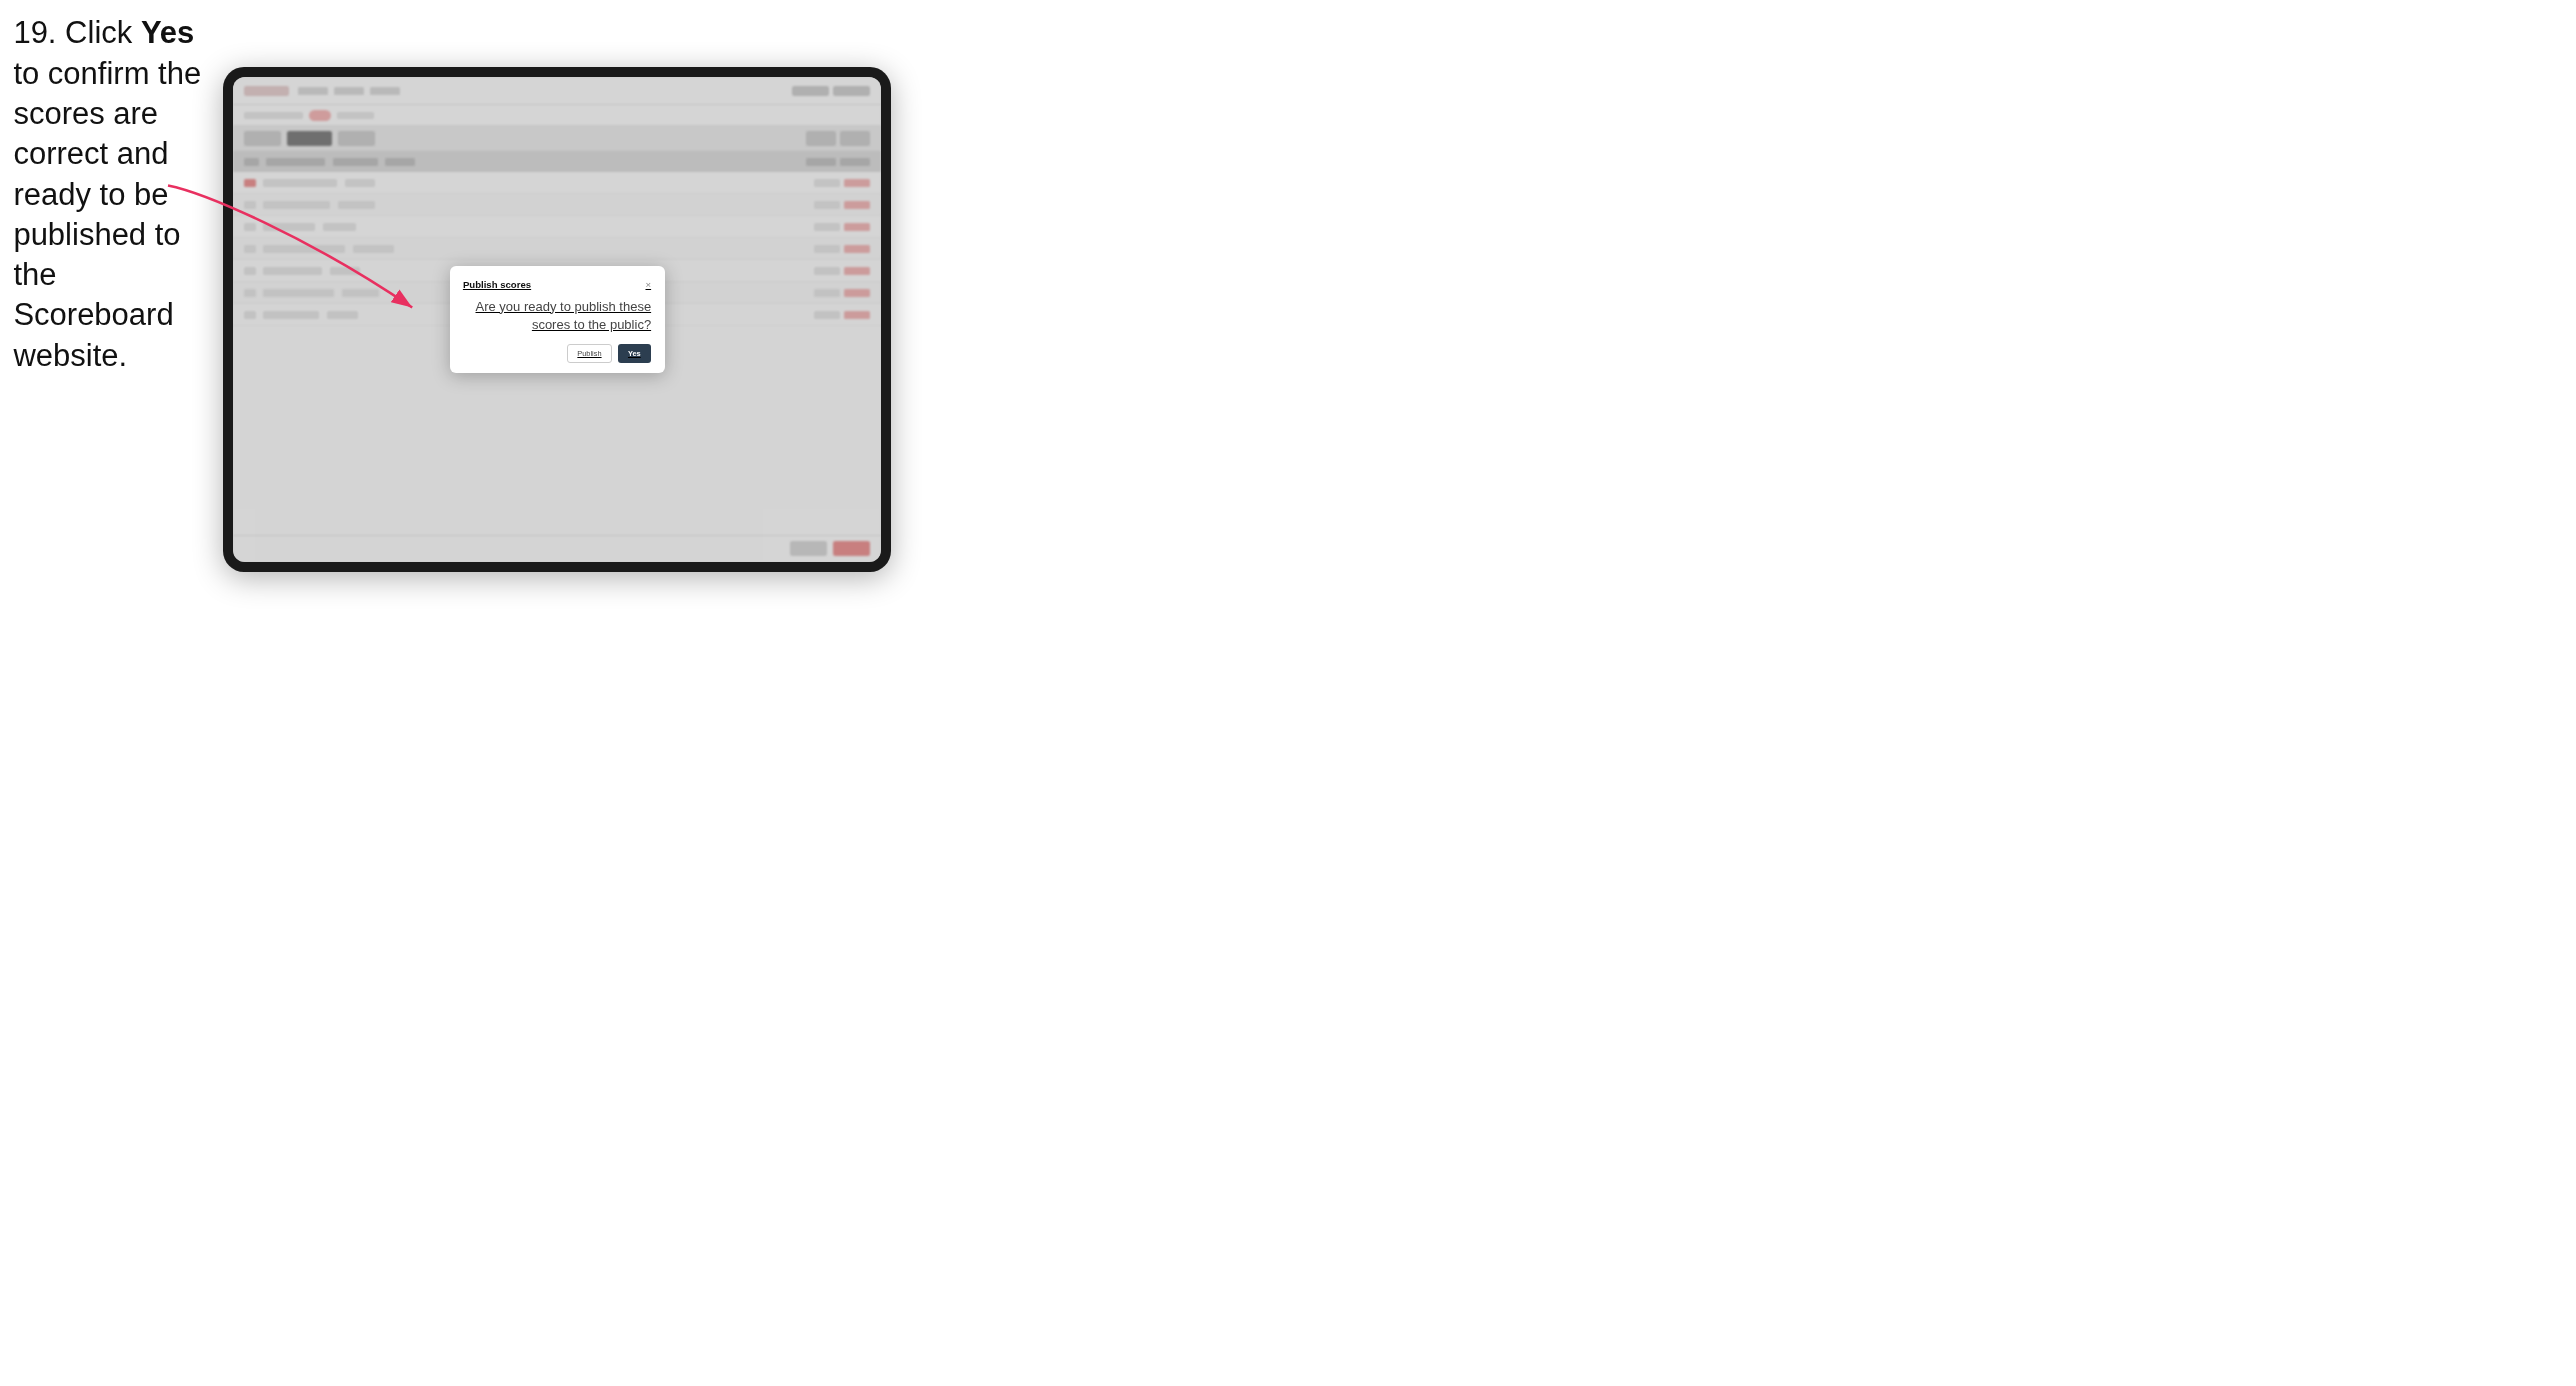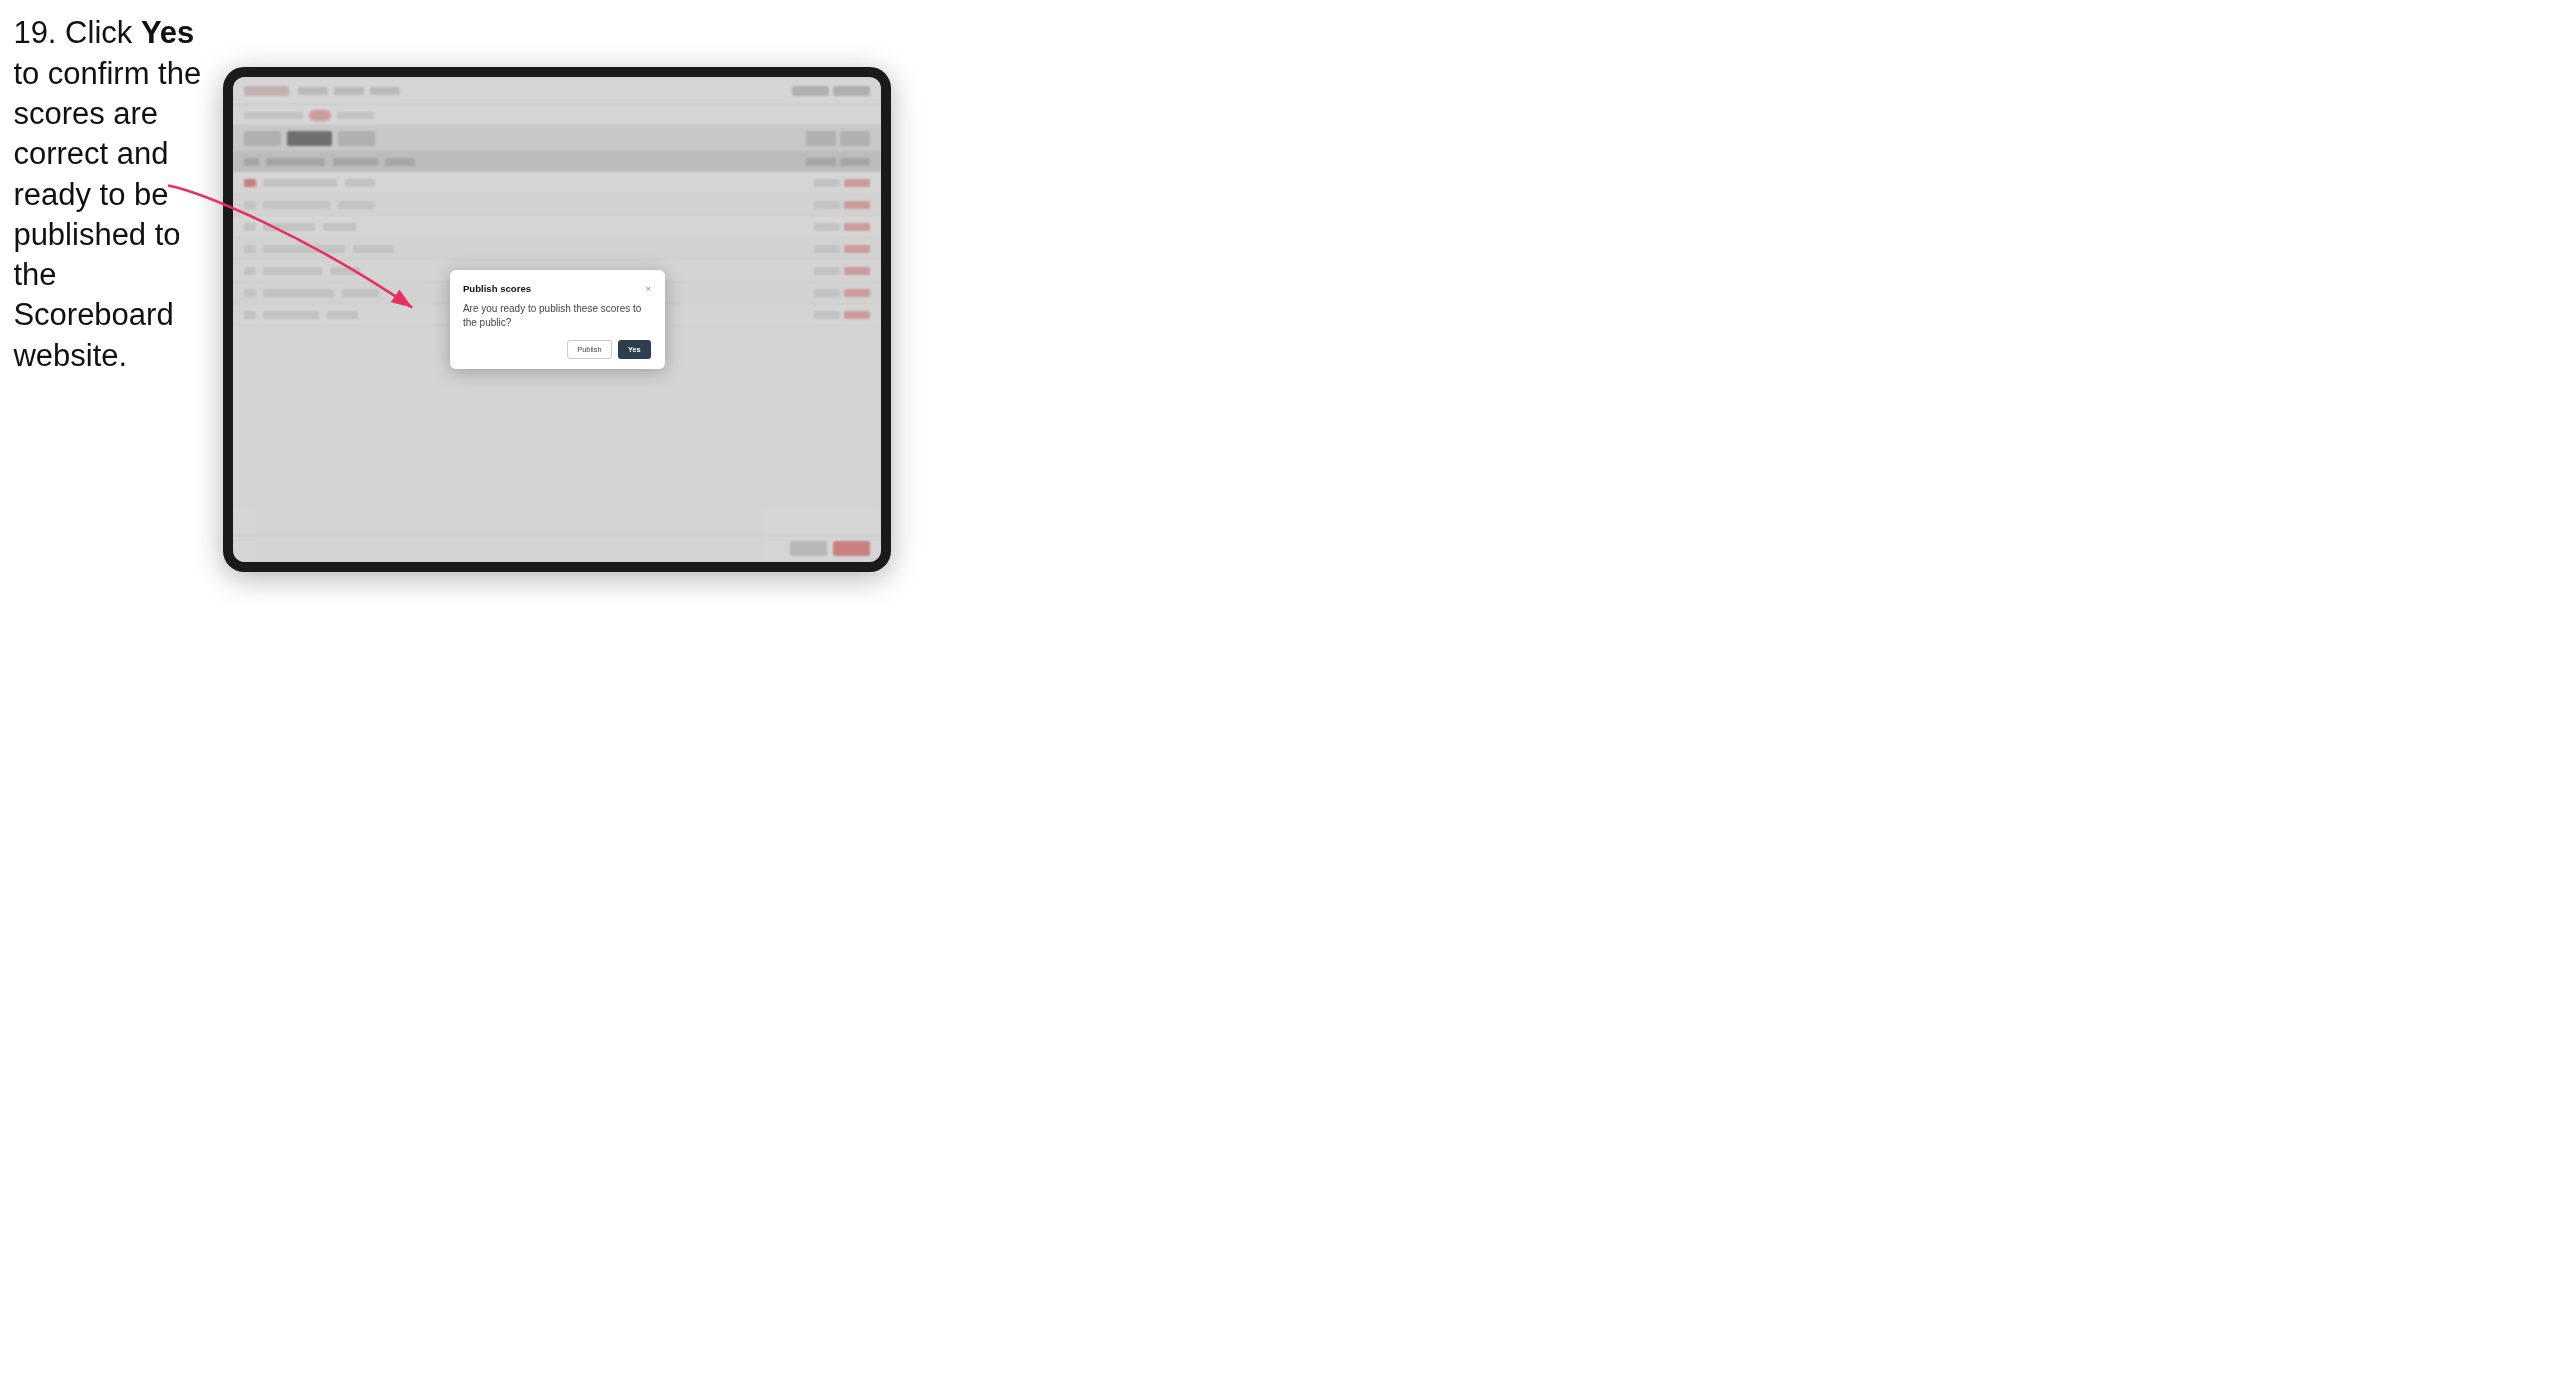--- a/index.html
+++ b/index.html
@@ -214,20 +214,21 @@
 
     
     .modal-overlay {
       position: absolute;
       top: 0; left: 0; right: 0; bottom: 0;
       background: rgba(0,0,0,0.15);
       display: flex;
       align-items: center;
       justify-content: center;
       z-index: 10;
+      text-decoration: underline;
     }
 
     .modal-dialog {
       background: #ffffff;
       border-radius: 6px;
       box-shadow: 0 3px 18px rgba(0,0,0,0.25);
       width: 215px;
       padding: 13.4px 13.4px 10.4px;
       position: relative;
     }
@@ -246,24 +247,25 @@
     }
 
     .modal-close {
       font-size: 9.6px;
       color: #888;
       cursor: pointer;
       line-height: 1;
     }
 
     .modal-body {
-      font-size: 10px;
+      font-size: 13px;
       color: #444;
       margin-bottom: 10.4px;
       line-height: 1.4;
+      text-align: right;
     }
 
     .modal-actions {
       display: flex;
       justify-content: flex-end;
       gap: 6px;
     }
 
     .btn-cancel {
       background: #fff;

